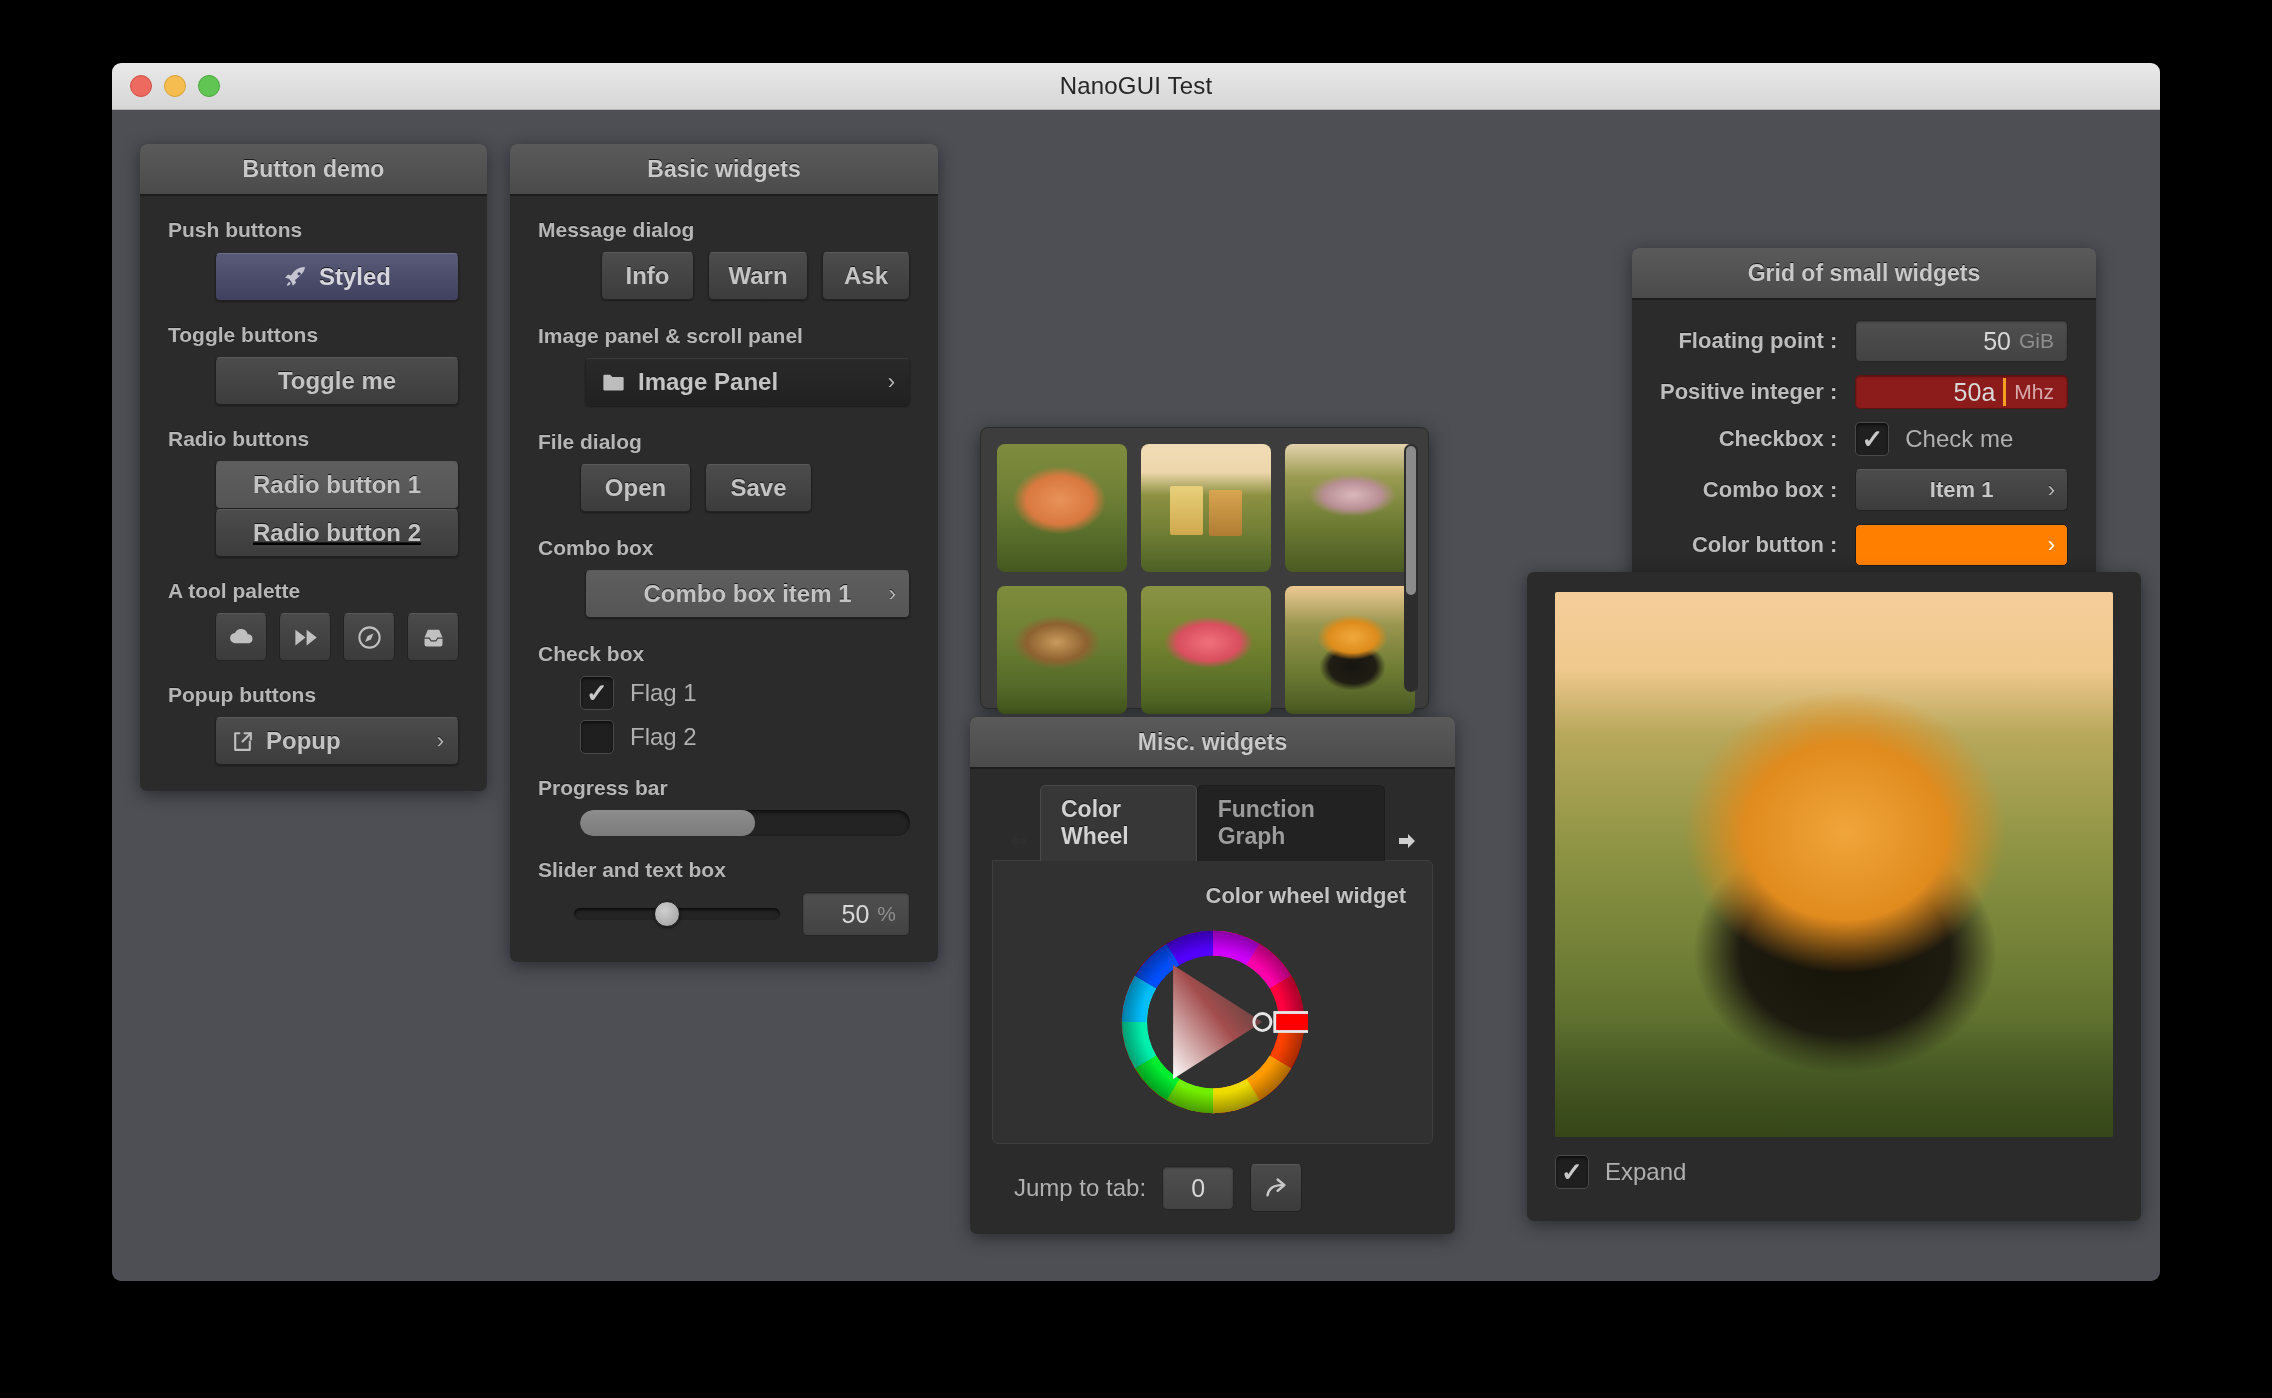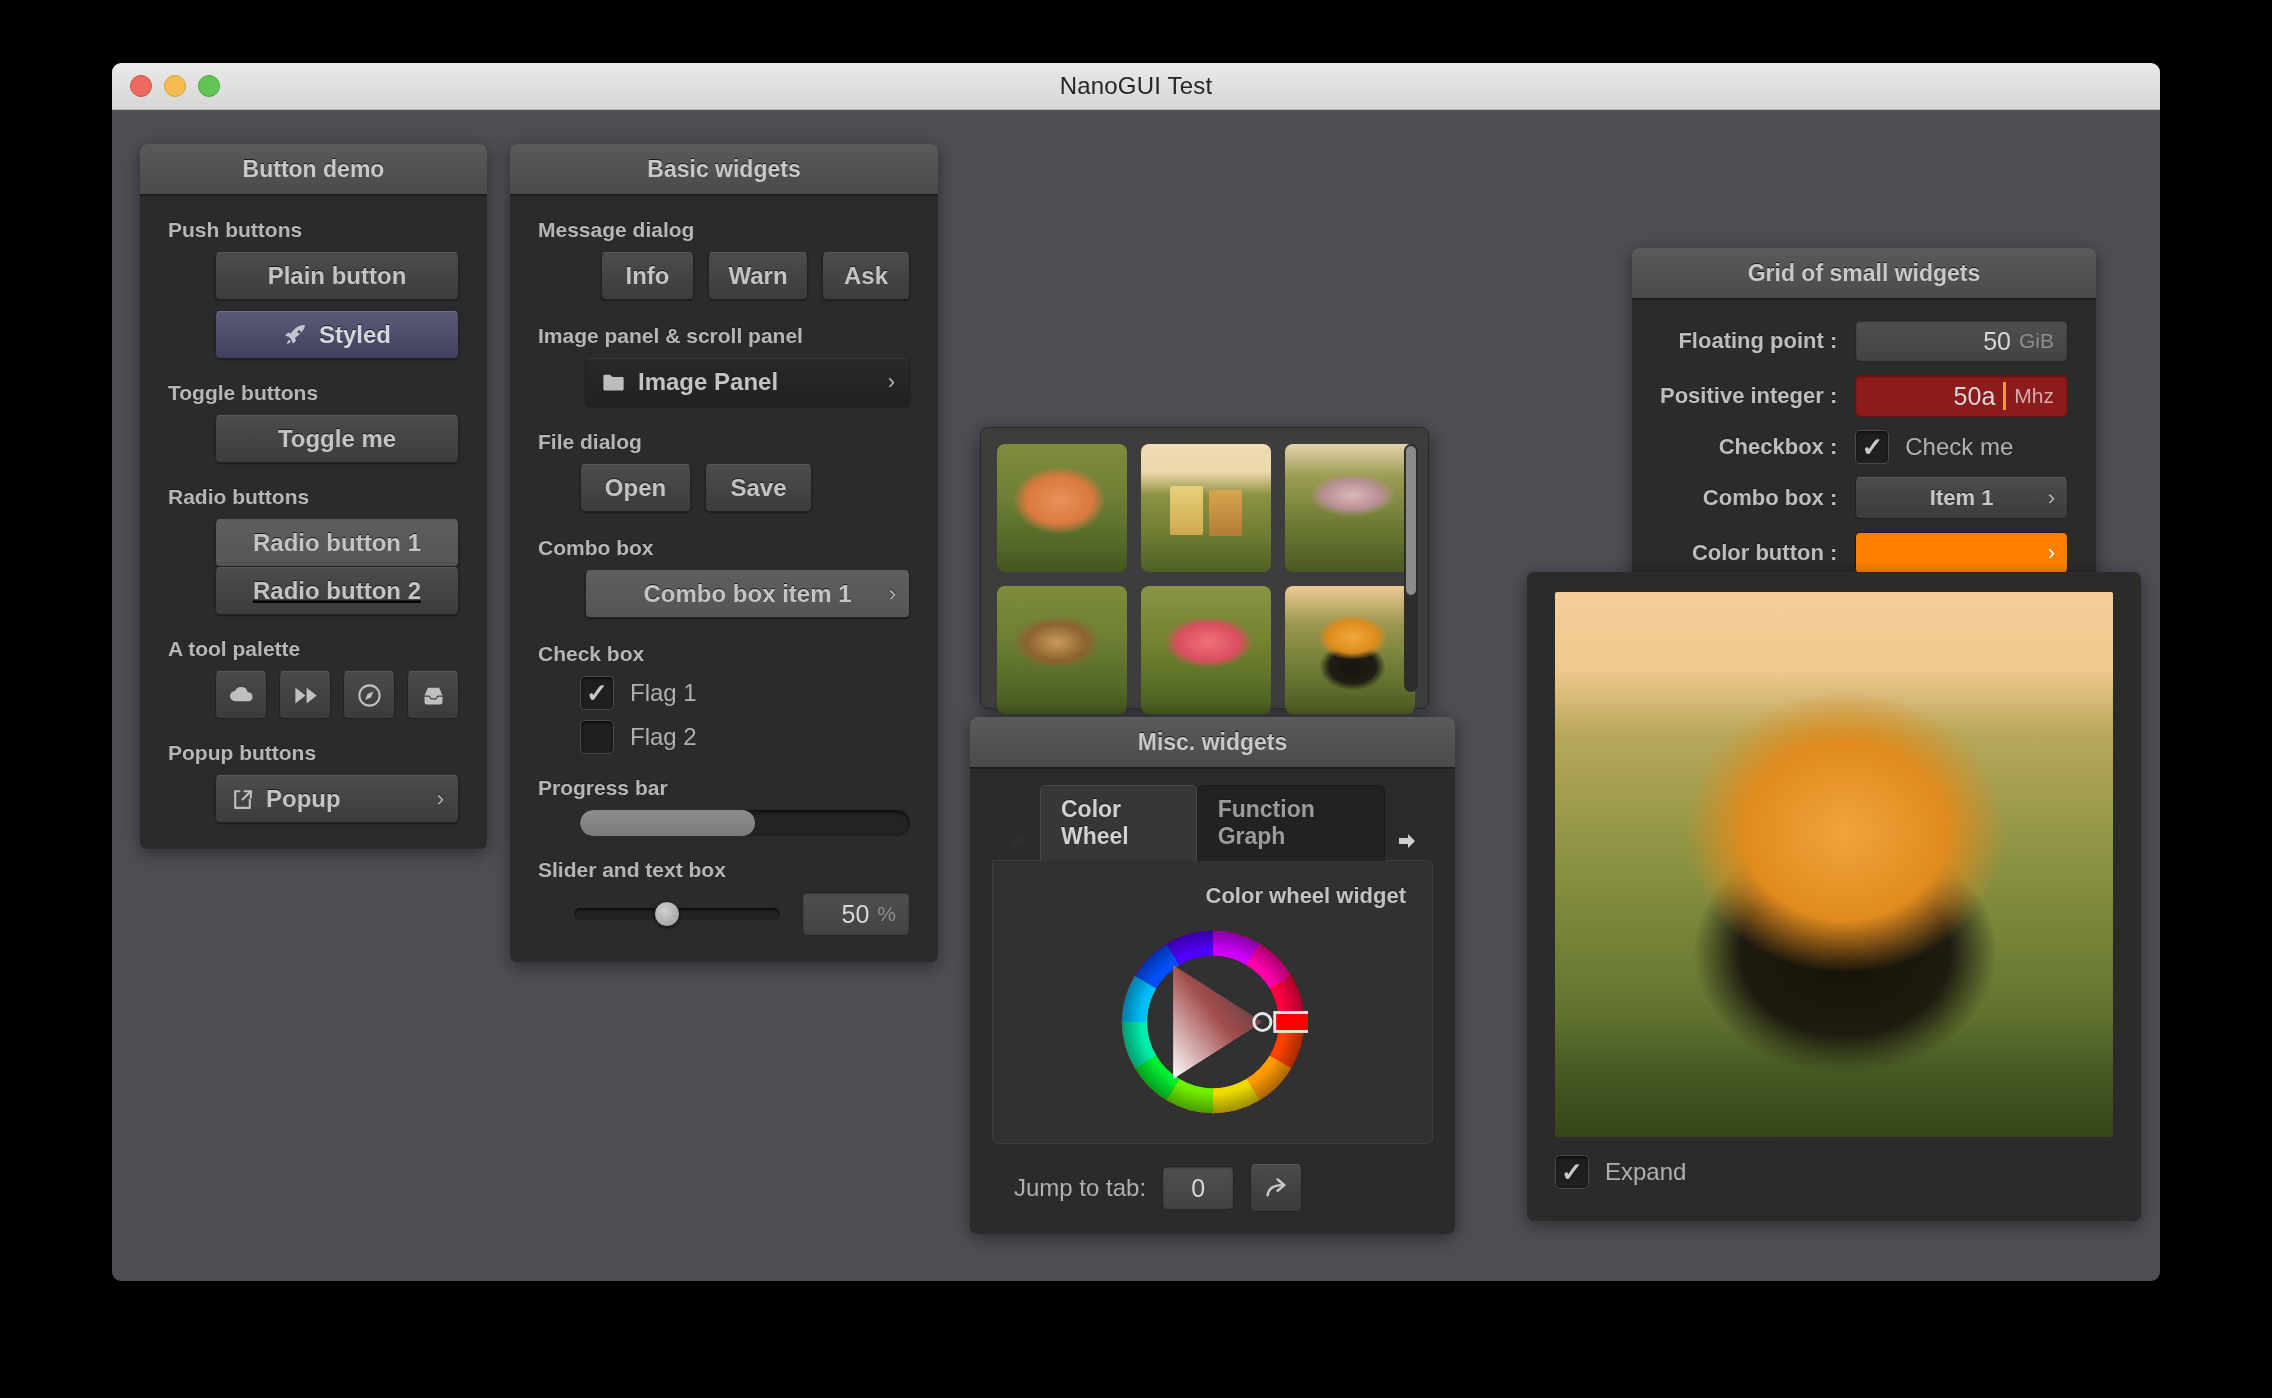--- a/index.html
+++ b/index.html
@@ -274,25 +274,20 @@
 
   <div class="desktop">
 
     <div class="panel" style="left:28px; top:34px; width:347px;">
       <div class="panel-header">
         <span class="panel-title">Button demo</span>
       </div>
       <div class="panel-body">
 
         <div class="section-label">Push buttons</div>
-        <div class="btn-right">
-          <div class="btn wide">
-            <span>Plain button</span>
-          </div>
-        </div>
         <div class="btn-right" style="margin-top:11px;">
           <div class="btn wide styled">
             <span class="icon">
               <svg width="25" height="25" viewBox="0 0 24 24" fill="#c5c5d2">
                 <path d="M21 2c-4 0-8 1.5-11 5l-2.5 3L5 9l-3 3 4 1.5L8 16l1.5 4 3-3-1-2.5 3-2.5C18 9 21 6 21 2z"></path>
                 <circle cx="15.5" cy="8.5" r="1.6" fill="#3f415e"></circle>
                 <path d="M5 17c-1 1-1.3 3-1.3 3s2-.3 3-1.3c.6-.6.6-1.5 0-2.1s-1.1-.2-1.7.4z"></path>
               </svg>
             </span>
             <span>Styled</span>
@@ -590,21 +585,21 @@
       <div class="panel-body" style="padding:20px 28px 24px;">
         <div class="grid">
 
           <div class="grid-label">Floating point :</div>
           <div class="textbox" style="height:42px;">
             <span>50</span>
             <span class="unit">GiB</span>
           </div>
 
           <div class="grid-label">Positive integer :</div>
-          <div class="textbox invalid" style="height:42px;">
+          <div class="textbox invalid" style="height:34px;">
             <span>50a</span>
             <span class="caret"></span>
             <span class="unit" style="color:#d7a9a9;">Mhz</span>
           </div>
 
           <div class="grid-label">Checkbox :</div>
           <div class="cb-row" style="margin:0;">
             <div class="cb-box">
               <span class="tick">✓</span>
             </div>

